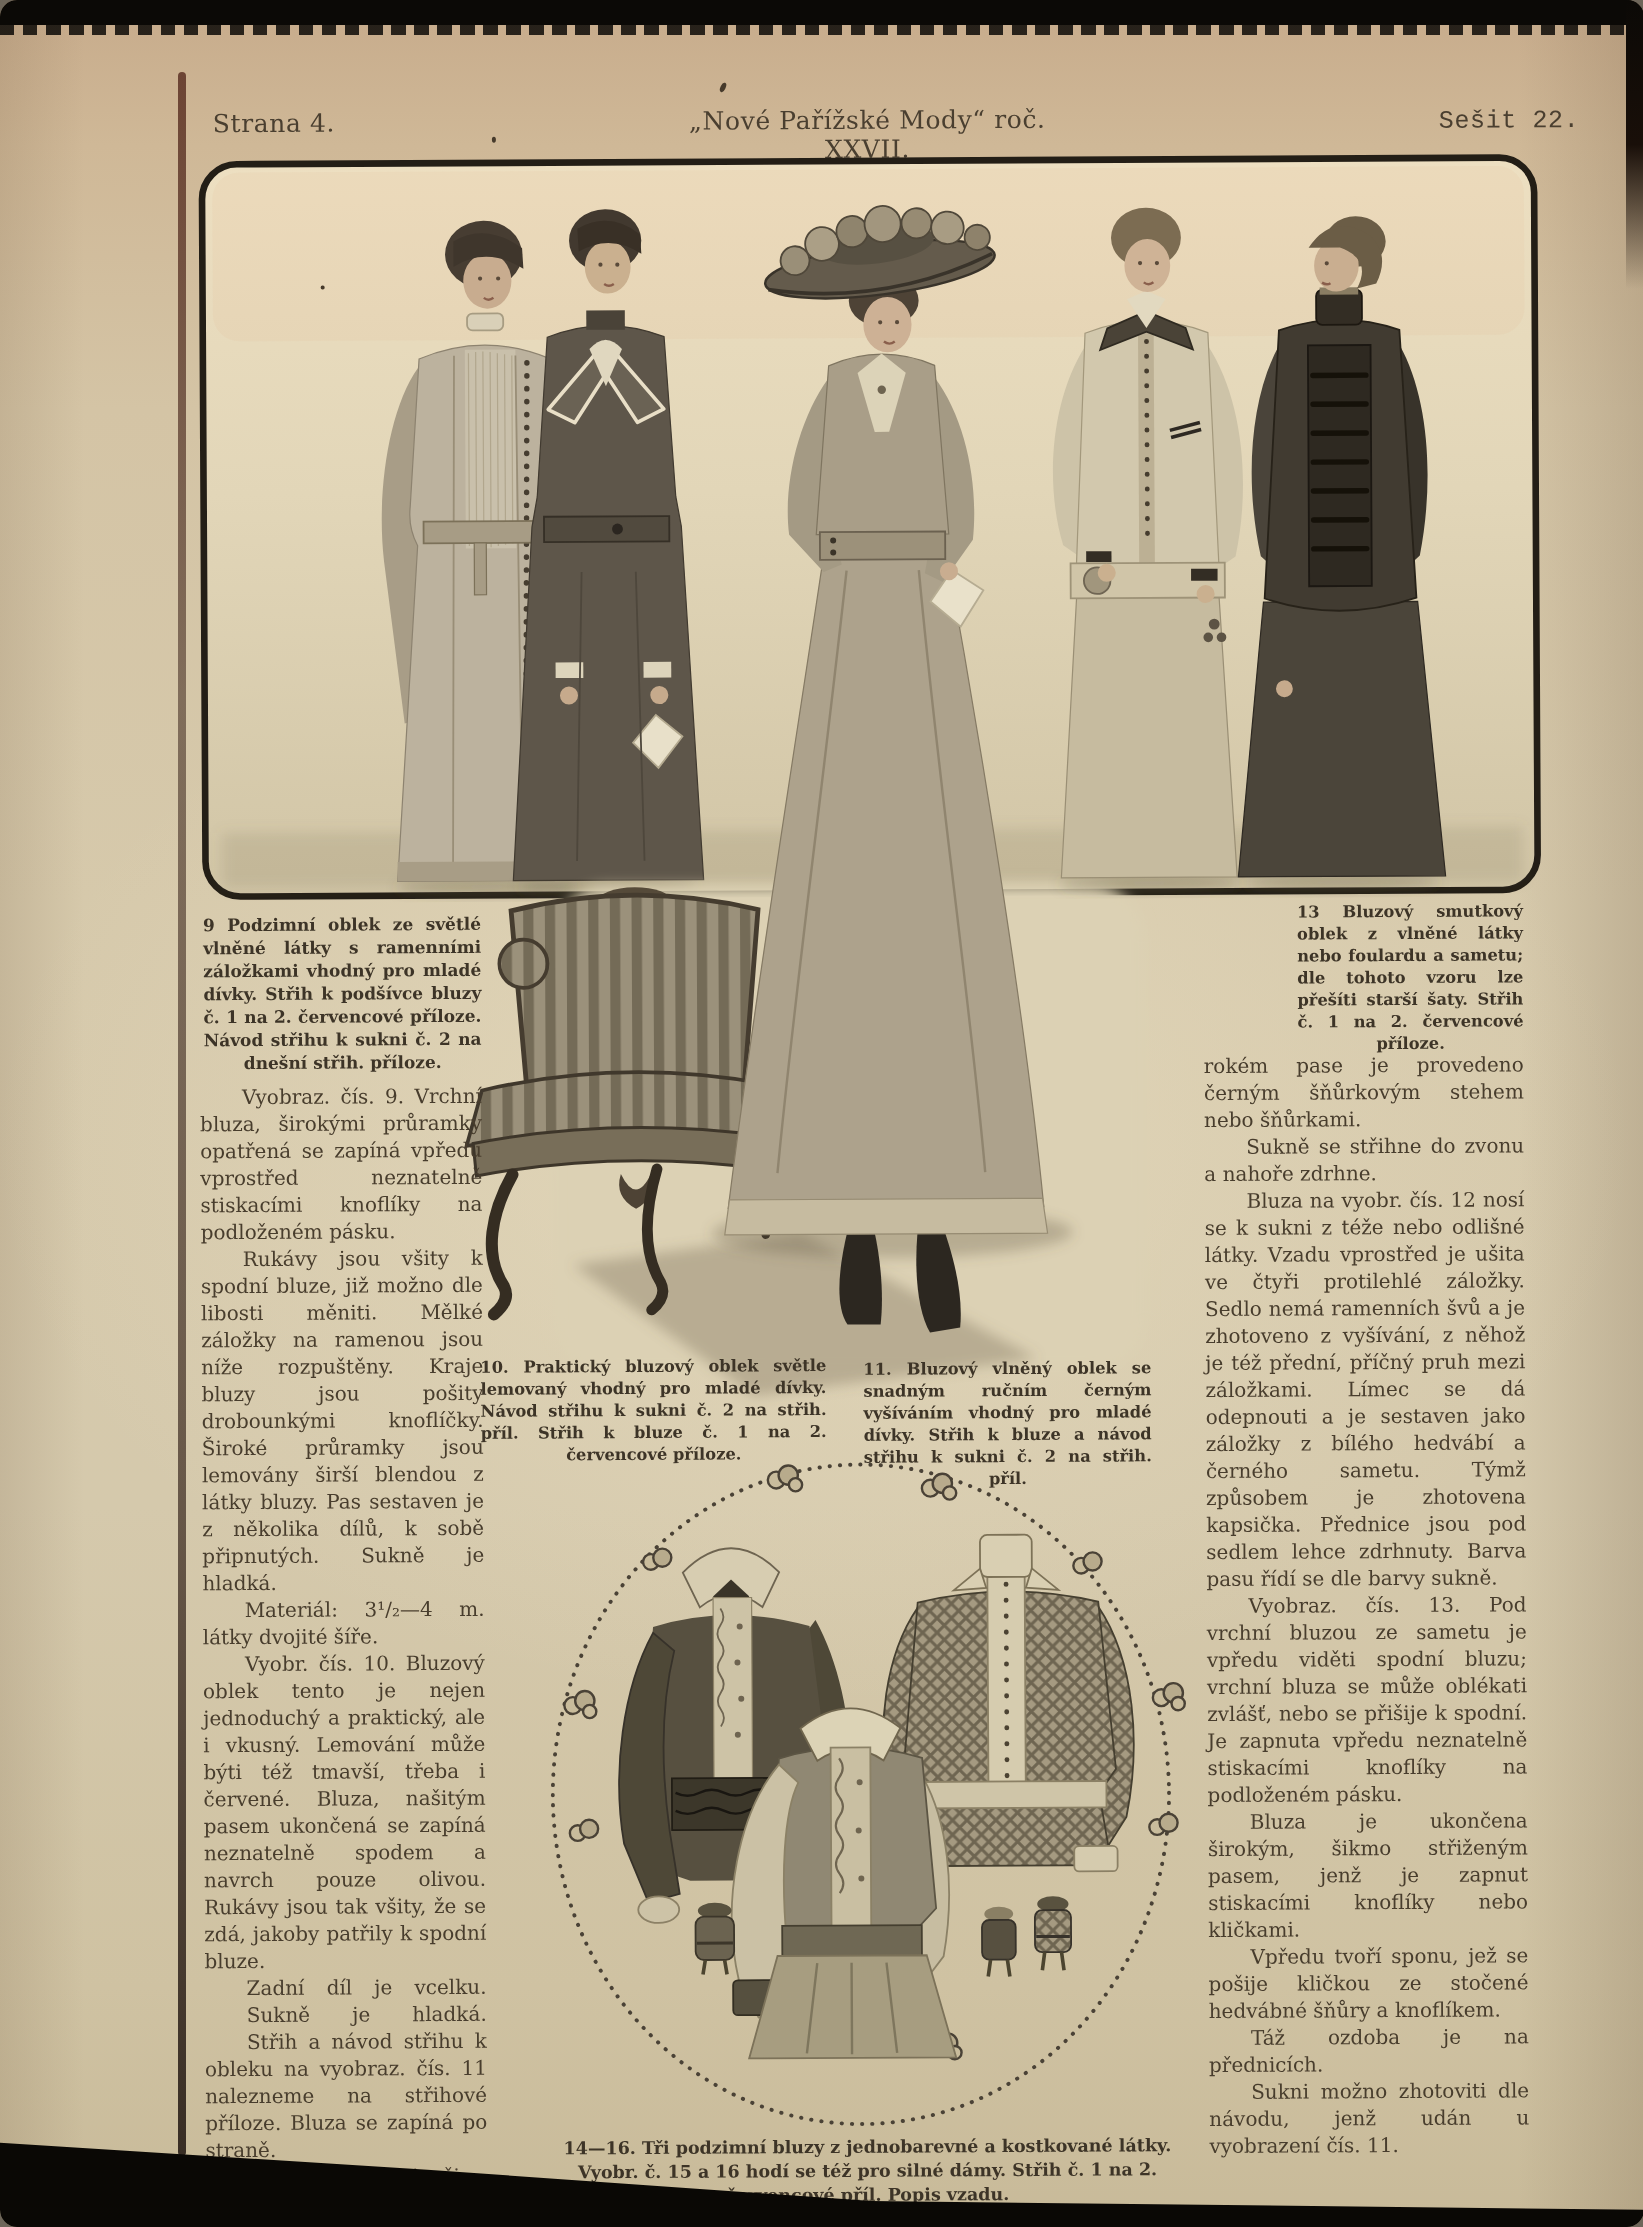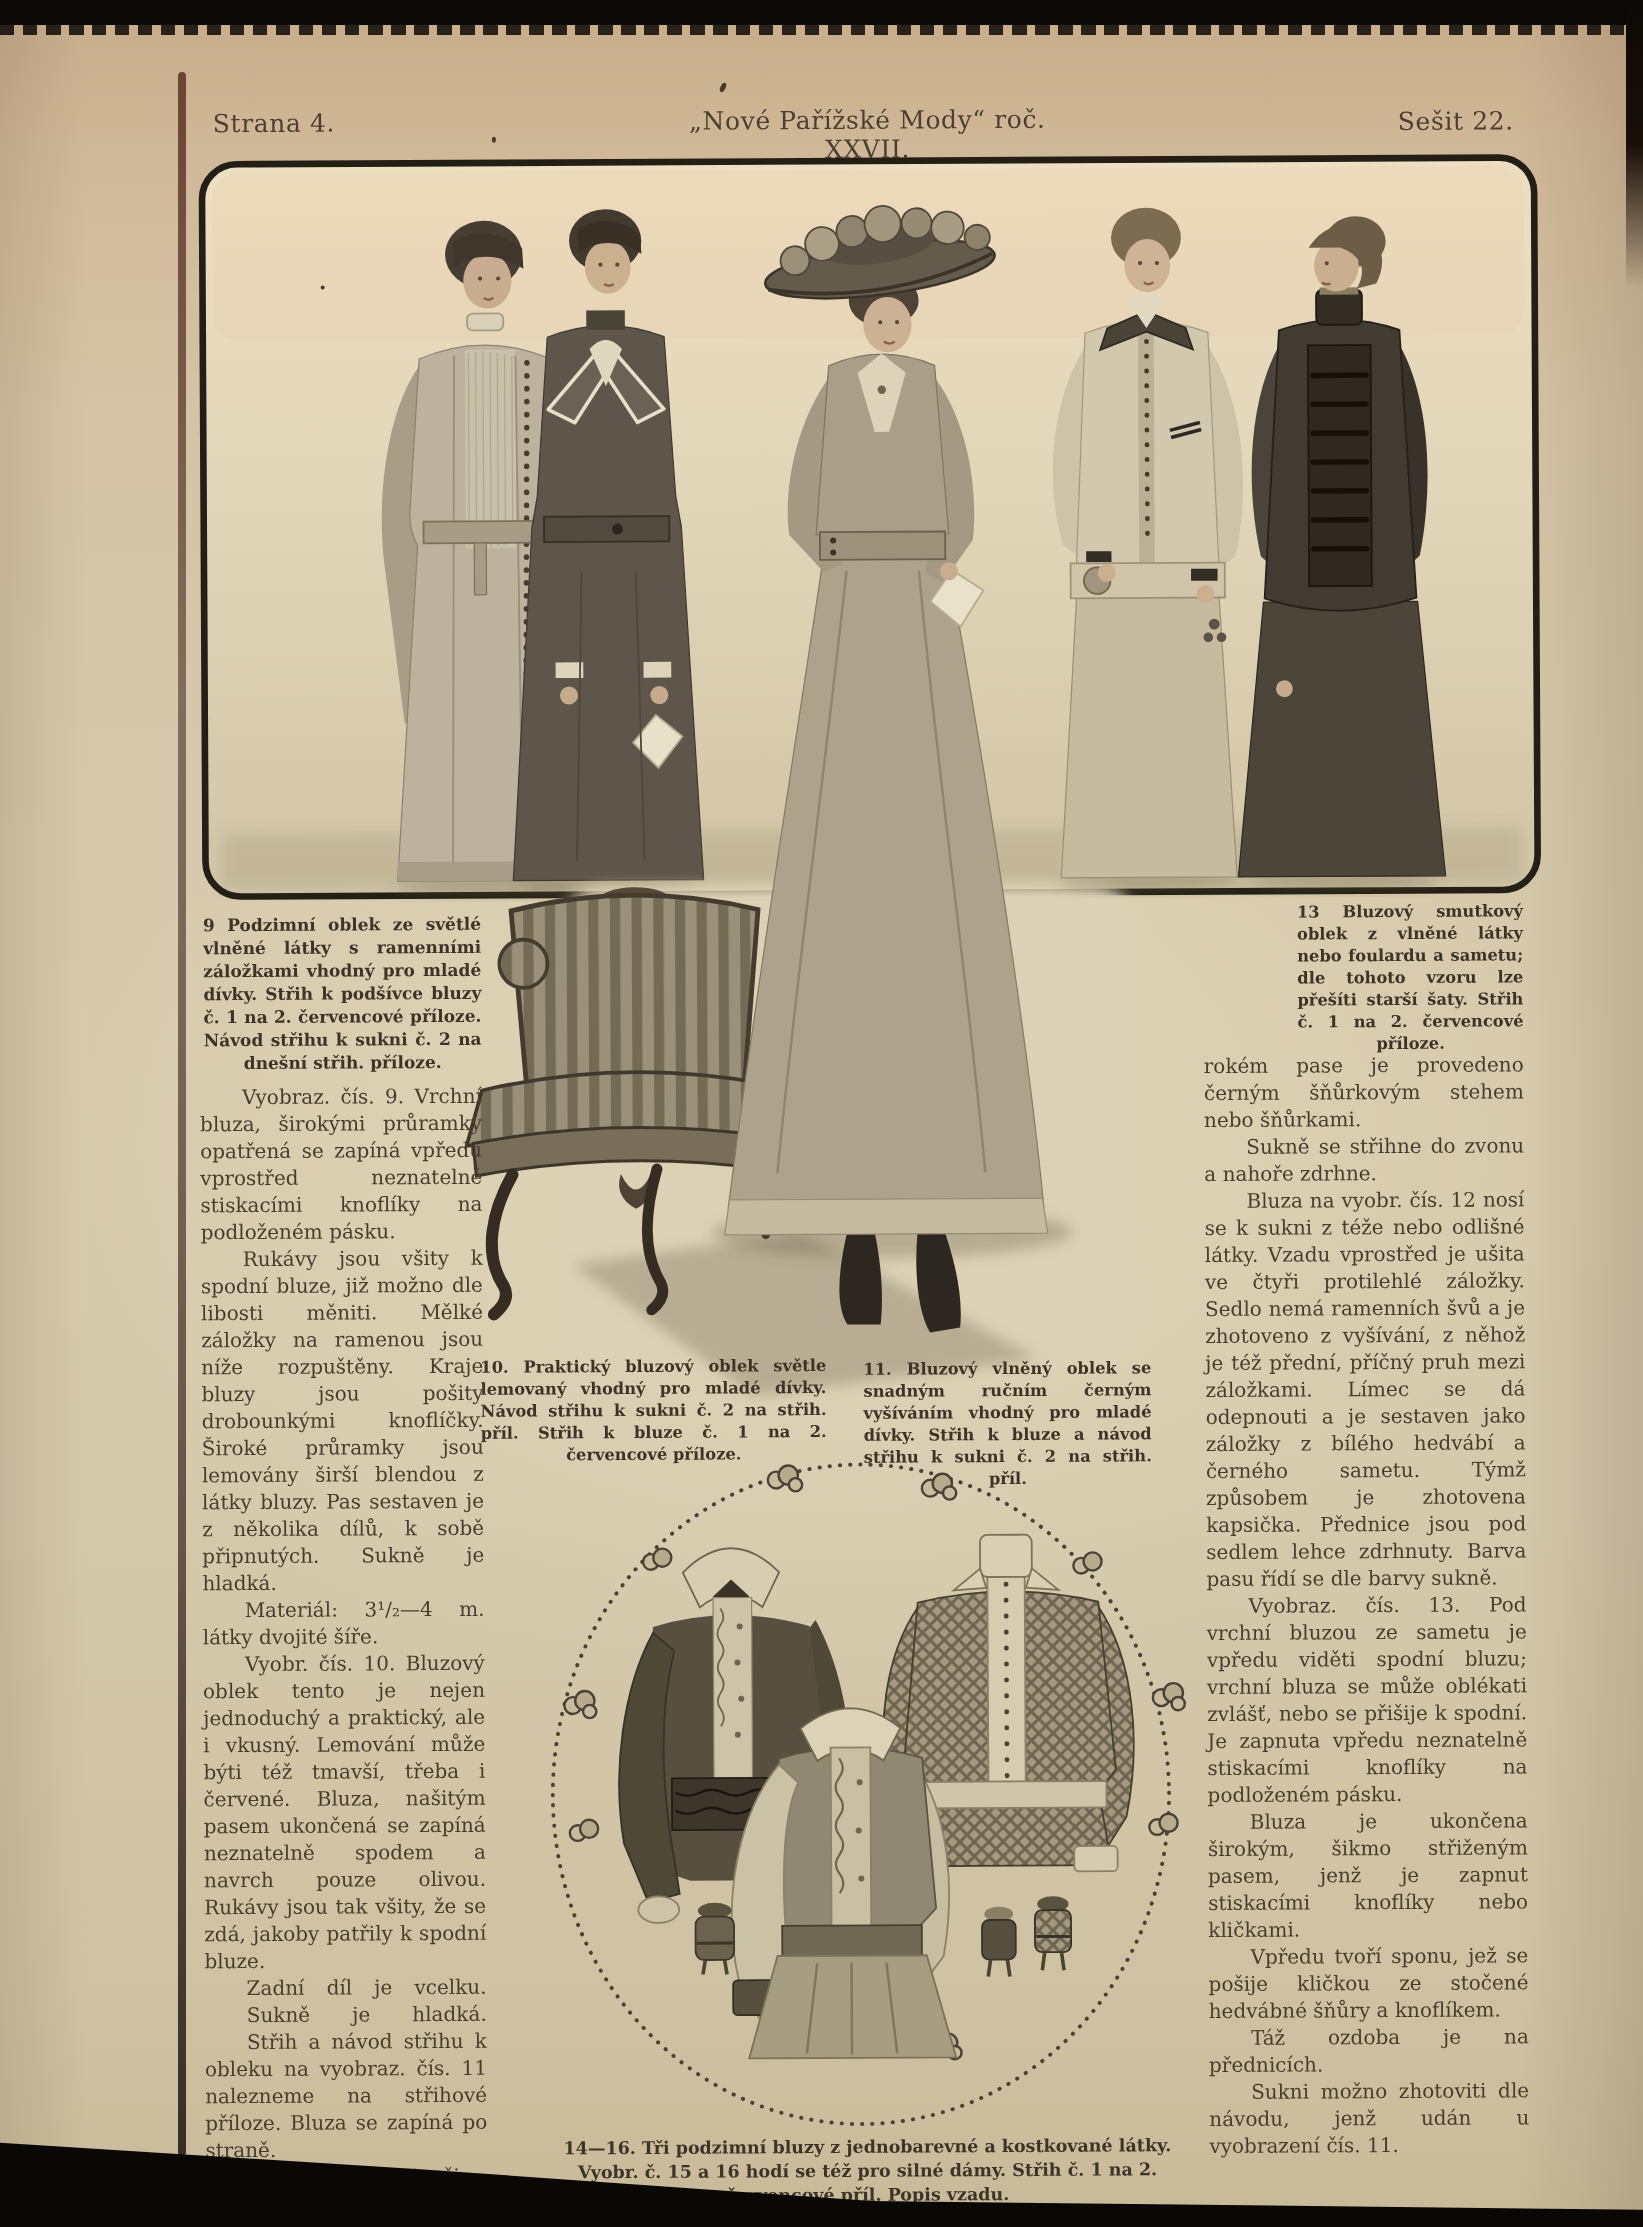--- a/index.html
+++ b/index.html
@@ -3,26 +3,27 @@
 <meta charset="utf-8">
 <style>
   html,body{margin:0;padding:0;background:#6e665a;}
   .page{
     position:relative;width:1644px;height:2227px;overflow:hidden;
     font-family:"DejaVu Serif","Liberation Serif",serif;color:#463c2d;
     background:
       radial-gradient(ellipse 1144px 783px at 813px 1144px, rgba(240,230,202,.45), rgba(240,230,202,0) 72%),
       linear-gradient(90deg, rgba(110,85,60,.16) 0, rgba(0,0,0,0) 84px, rgba(0,0,0,0) 1518px, rgba(100,78,55,.20) 1644px),
       linear-gradient(180deg,#c7ab8b 0,#cfb897 145px,#d4c4a5 409px,#d6c9ab 903px,#d5c9ac 1505px,#cfc2a2 1987px,#c8ba99 2227px);
+    border-radius: 17px;
   }
   .content{position:absolute;left:0;top:0;width:1644px;height:2227px;transform:rotate(-0.30deg);transform-origin:822px 1114px;}
   .hdr{position:absolute;font-size:25px;letter-spacing:0.6px;color:#4a3f30;}
   .h-left{left:218px;top:106px;}
   .h-center{left:674px;top:106px;width:397px;text-align:center;}
-  .h-right{left:1403px;top:110px;}
+  .h-right{left:1444px;top:110px;font-family:Liberation Mono, monospace;}
   .cap{position:absolute;font-weight:bold;color:#3d3427;font-size:16.3px;line-height:22px;text-align:justify;text-align-last:center;}
   .cap9{left:204px;top:911px;width:278px;font-size:17px;line-height:23px;}
   .cap12{left:1105px;top:906px;width:182px;}
   .cap13{left:1298px;top:904px;width:226px;}
   .cap10{left:479px;top:1355px;width:346px;}
   .cap11{left:862px;top:1359px;width:288px;}
   .cap14{left:537px;top:2135px;width:650px;font-size:17.5px;line-height:24px;text-align:center;}
   .col{position:absolute;font-size:20px;line-height:27px;text-align:justify;color:#483d2d;}
   .col-left{left:200px;top:1081px;width:282px;}
   .col-right{left:1204px;top:1055px;width:320px;}

